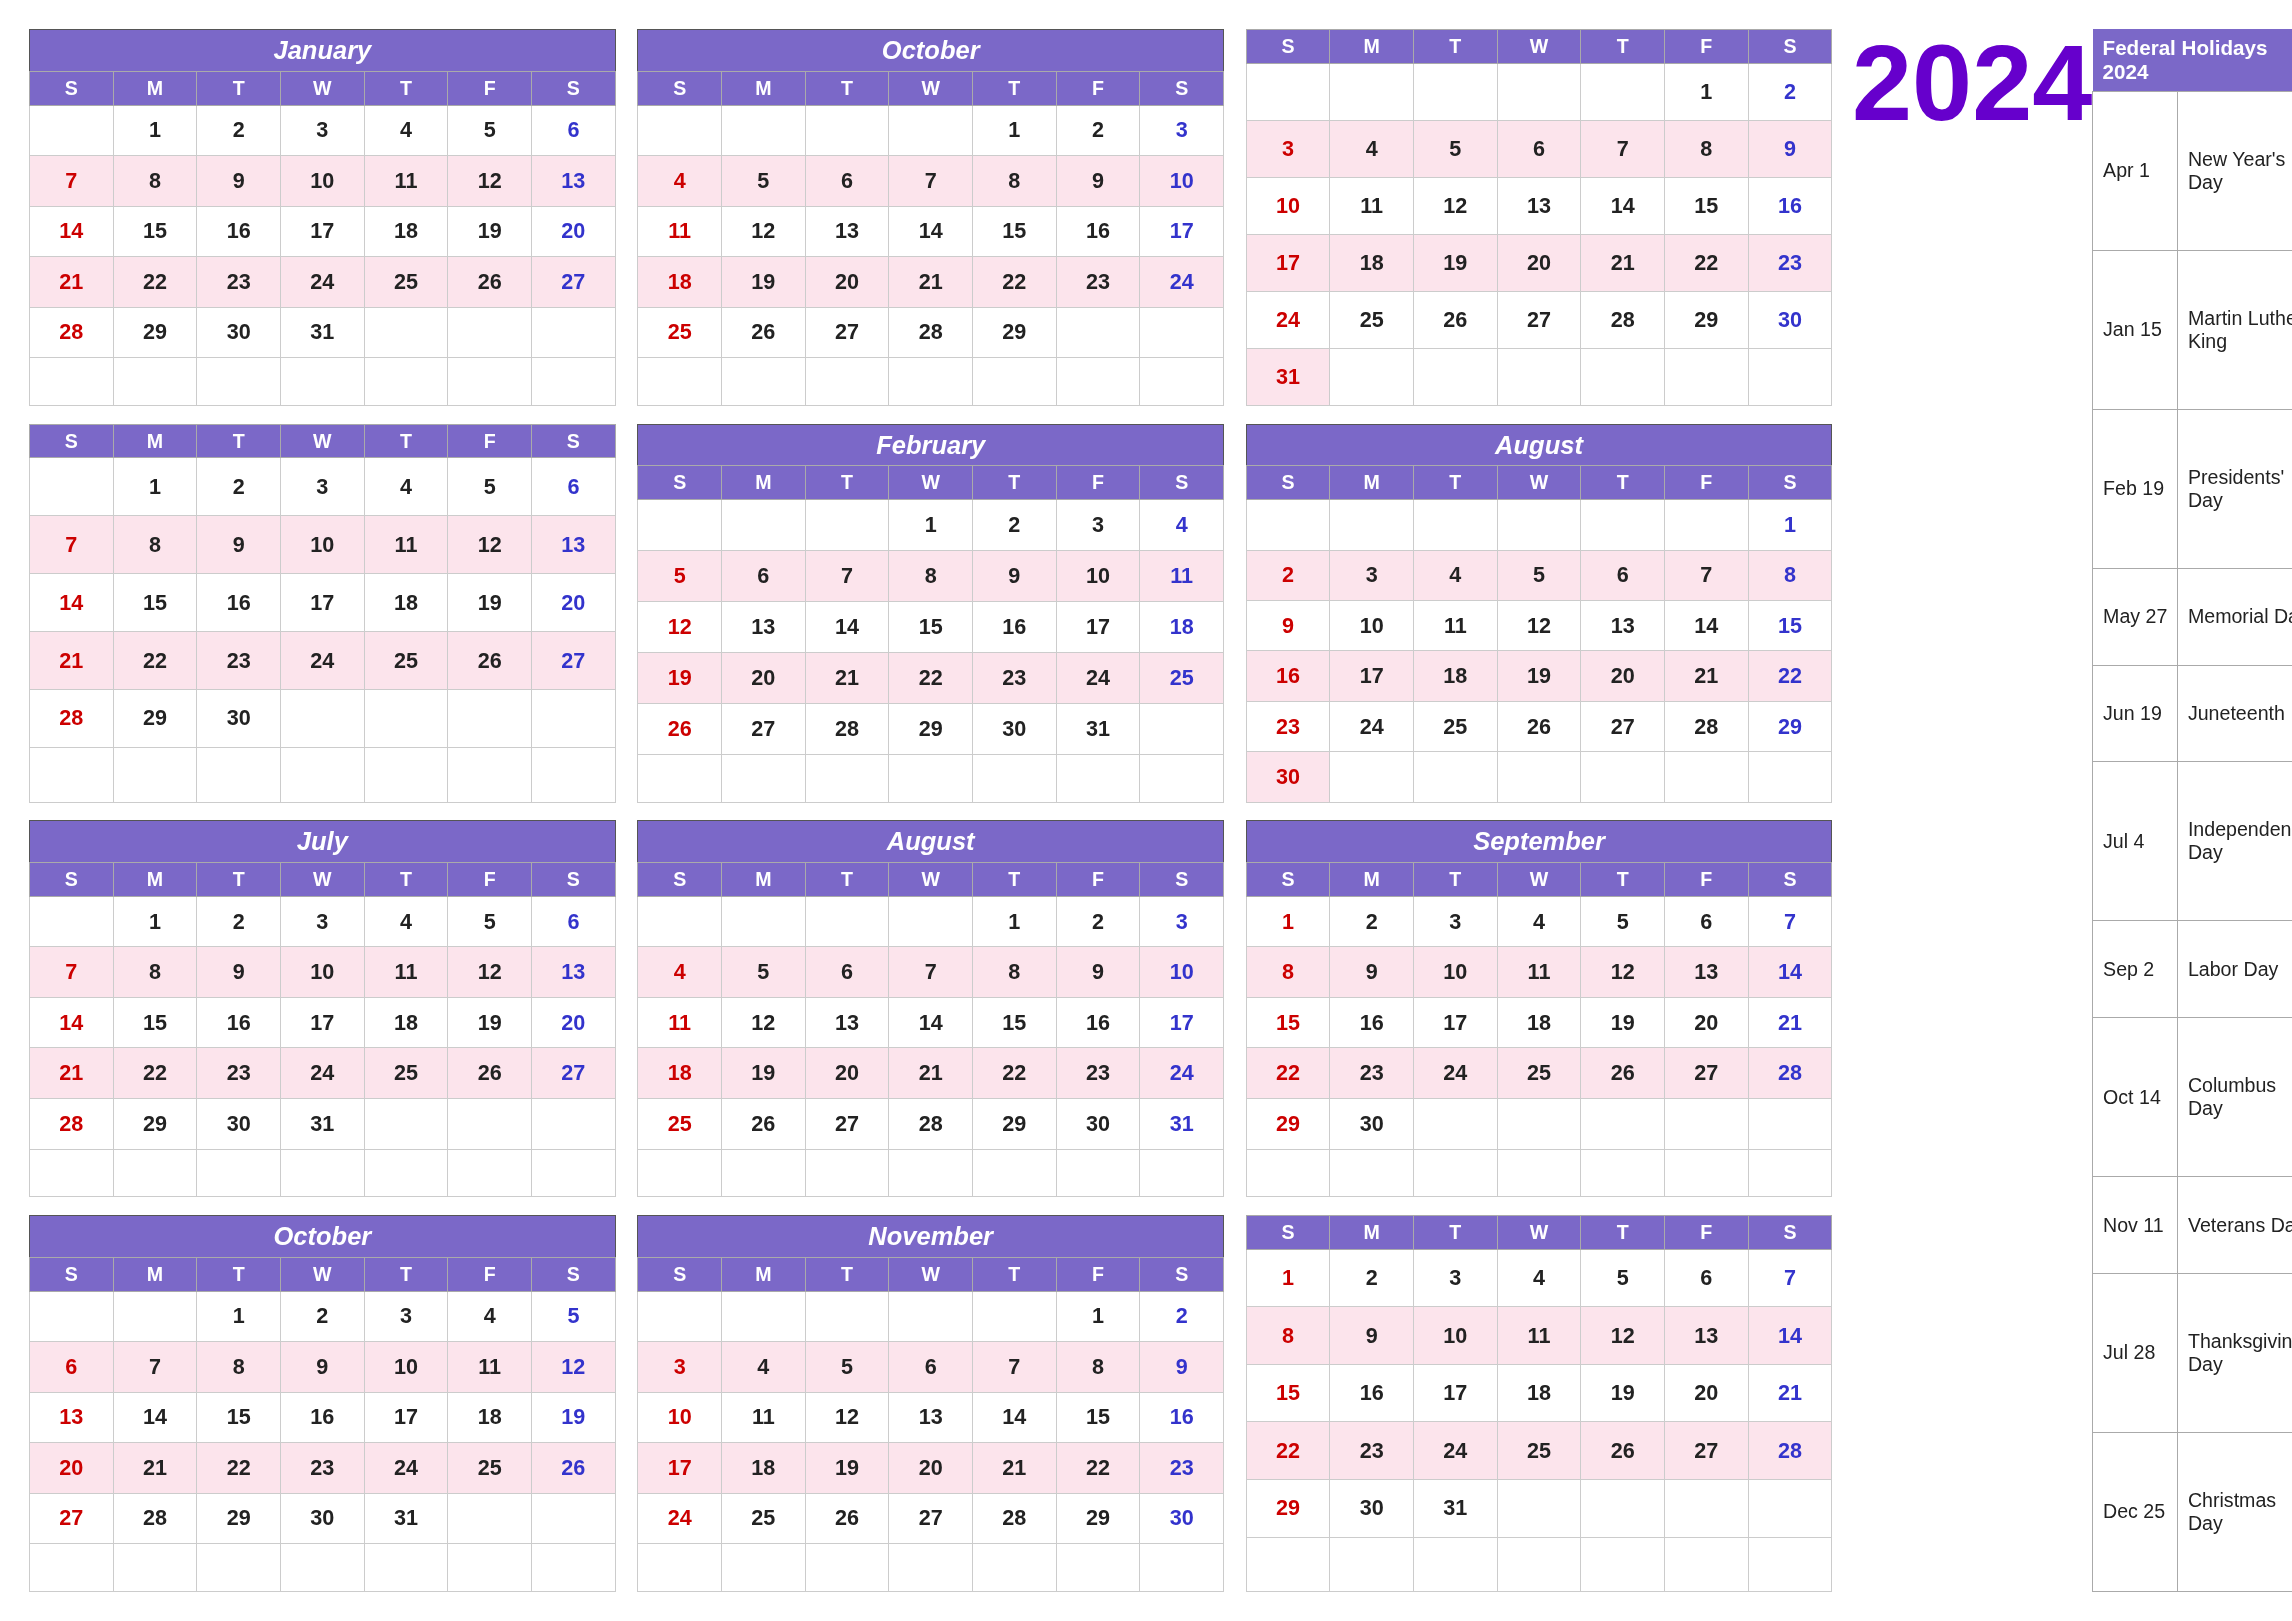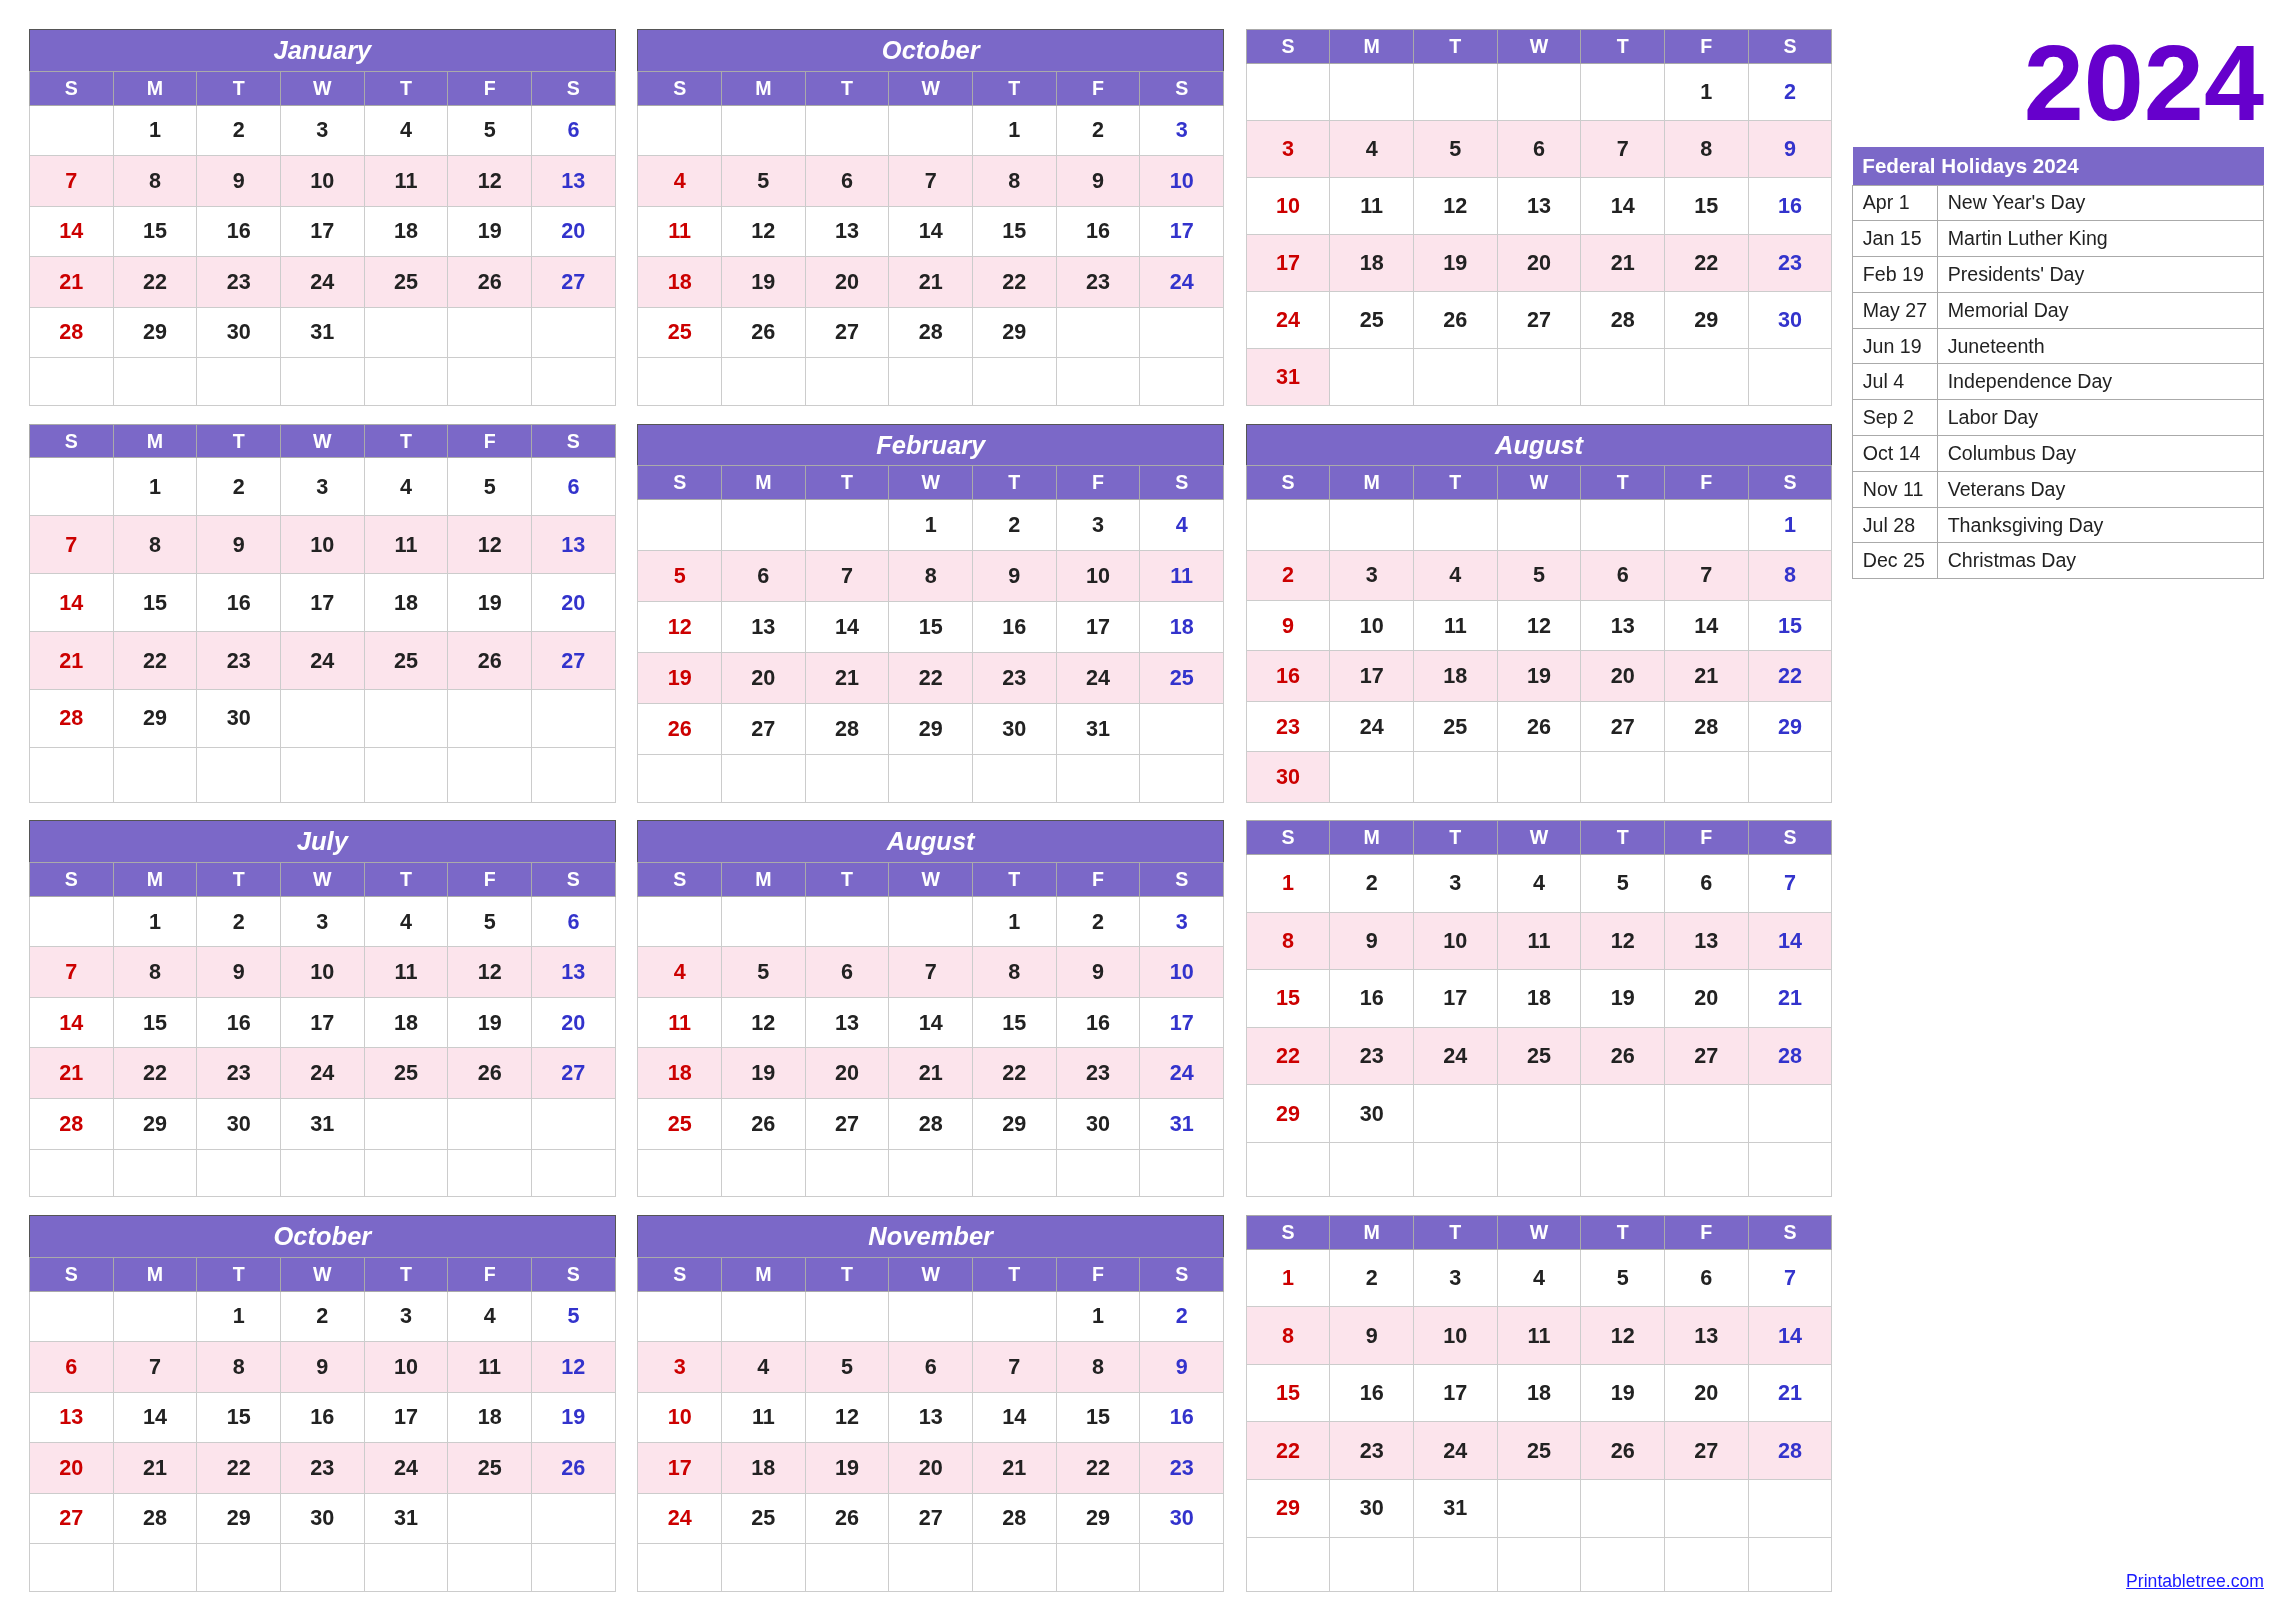--- a/index.html
+++ b/index.html
@@ -60,21 +60,20 @@
     .month-calendar tr:nth-child(odd) td {
       background-color: white;
     }
     .month-calendar td.sunday { color: #cc0000; }
     .month-calendar td.saturday { color: #3333cc; }
     .month-calendar td.empty { background: white; }
     .month-calendar tr.empty-row td { background: white; height: 35px; }
     .right-panel {
       width: 412px;
       display: flex;
-      flex-direction: column;
       gap: 0;
     }
     .year-title {
       color: #6600cc;
       font-size: 108px;
       font-weight: bold;
       text-align: right;
       line-height: 1;
       margin-bottom: 9.8px;
       font-family: Arial, sans-serif;
@@ -681,20 +680,23 @@
           <td class="empty" style="background: white;"></td>
           <td class="empty" style="background: white;"></td>
           <td class="empty" style="background: white;"></td>
           <td class="empty" style="background: white;"></td>
           <td class="empty" style="background: white;"></td>
         </tr>
       </tbody>
     </table>
     <table class="month-calendar" border="1">
       <thead>
+        <tr>
+          <th class="month-title" colspan="7">September</th>
+        </tr>
         <tr>
           <th class="day-header">S</th>
           <th class="day-header">M</th>
           <th class="day-header">T</th>
           <th class="day-header">W</th>
           <th class="day-header">T</th>
           <th class="day-header">F</th>
           <th class="day-header">S</th>
         </tr>
       </thead>

